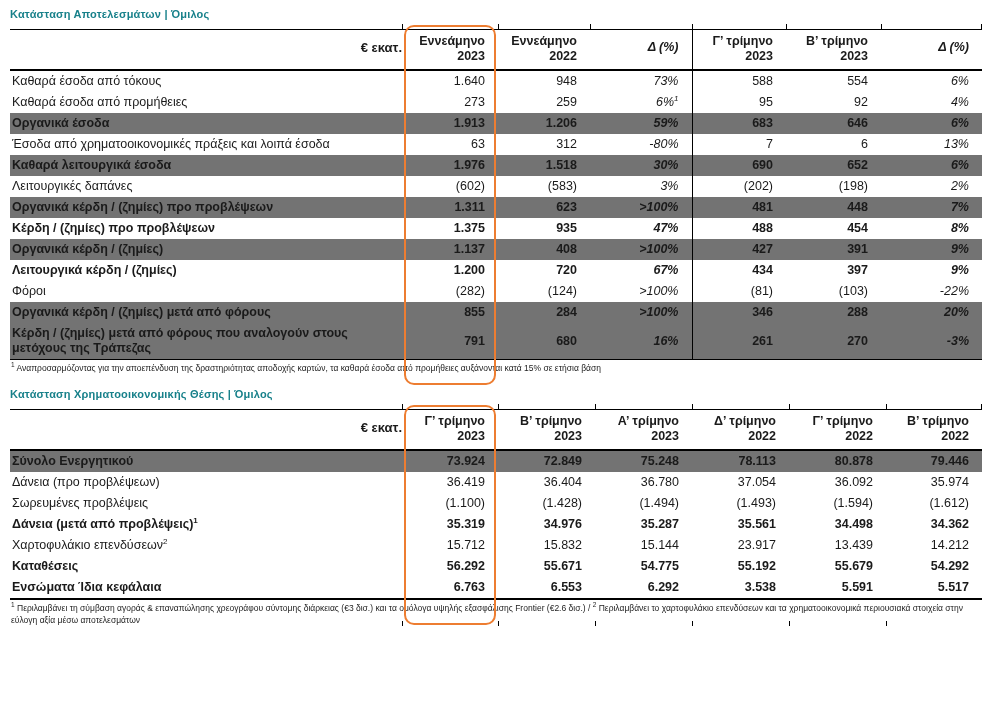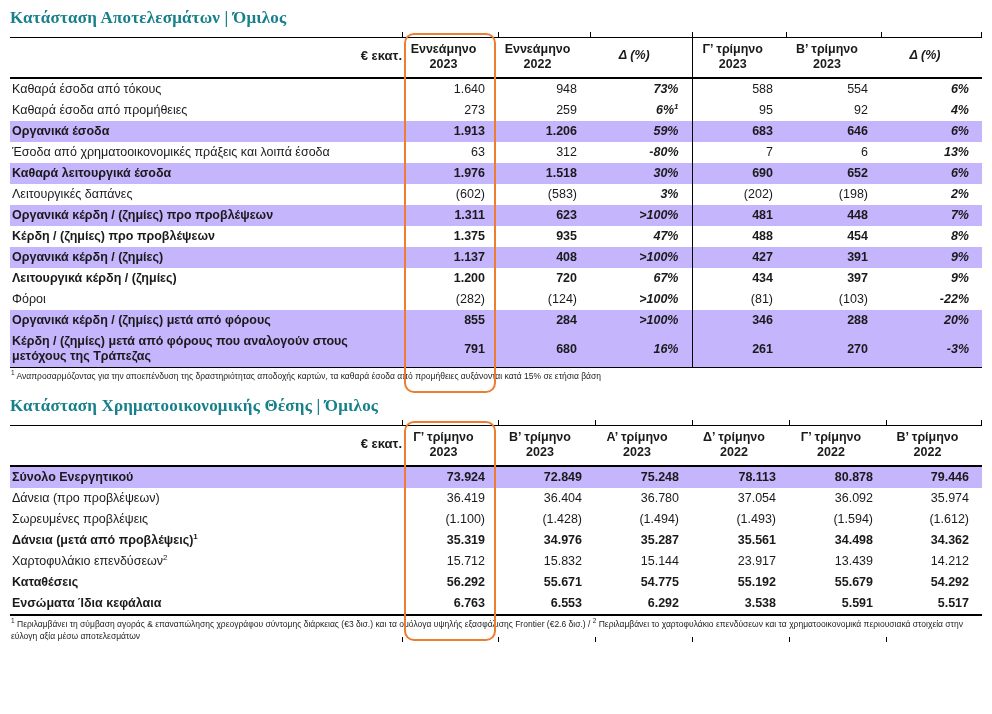--- a/index.html
+++ b/index.html
@@ -3,42 +3,42 @@
 <meta charset="utf-8">
 <style>
   html,body{margin:0;padding:0;background:#fff;}
   body{
     width:992px;height:714px;overflow:hidden;
     font-family:"Liberation Sans","DejaVu Sans",sans-serif;
     color:#1a1a1a;
   }
   .page{padding:4px 10px 0 10px;position:relative;}
   .section-title{
-    color:#17808A;font-size:17px;font-weight:bold;
-    margin:4px 0 9px 0;letter-spacing:0.2px;font-family:Liberation Serif, serif;
+    color:#17808A;font-size:11px;font-weight:bold;
+    margin:4px 0 9px 0;letter-spacing:0.2px;
   }
   .tbl-wrap{position:relative;}
   table{border-collapse:collapse;table-layout:fixed;width:972px;}
   thead th{
     border-top:1px solid #000;border-bottom:2px solid #000;
     font-size:12.5px;font-weight:bold;vertical-align:bottom;
-    padding:4px 13px 5px 0;text-align:center;line-height:15px;
+    padding:4px 13px 5px 0;text-align:right;line-height:15px;
   }
   thead th.label{
     text-align:right;padding:4px 0 14px 2px;font-size:13px;
   }
   thead th.delta-h{font-style:italic;padding-bottom:14px;}
   tbody td{
     font-size:12.5px;padding:3px 13px 3px 0;text-align:right;
     line-height:15px;vertical-align:middle;
   }
   tbody td.label{text-align:left;padding:3px 4px 3px 2px;}
-  tr.shaded{background:#c4b5fd;margin-left:16px;}
+  tr.shaded{background:#737373;margin-left:16px;}
   tr.bold td{font-weight:bold;}
-  td.delta{font-style:italic;font-weight:bold;}
+  td.delta{font-style:italic;}
   .vdiv{border-left:1px solid #000;}
   table.t1 tbody tr:last-child td{border-bottom:1px solid #000;}
   table.t2 tbody tr:last-child td{border-bottom:2.5px solid #000;}
   sup{font-size:8px;line-height:0;vertical-align:super;}
   .footnote{
     font-size:8.5px;line-height:1.35;margin:3px 0 0 0;color:#222;
     padding-left:1px;
   }
   .footnote sup{font-size:6.5px;}
   .hl-box{

